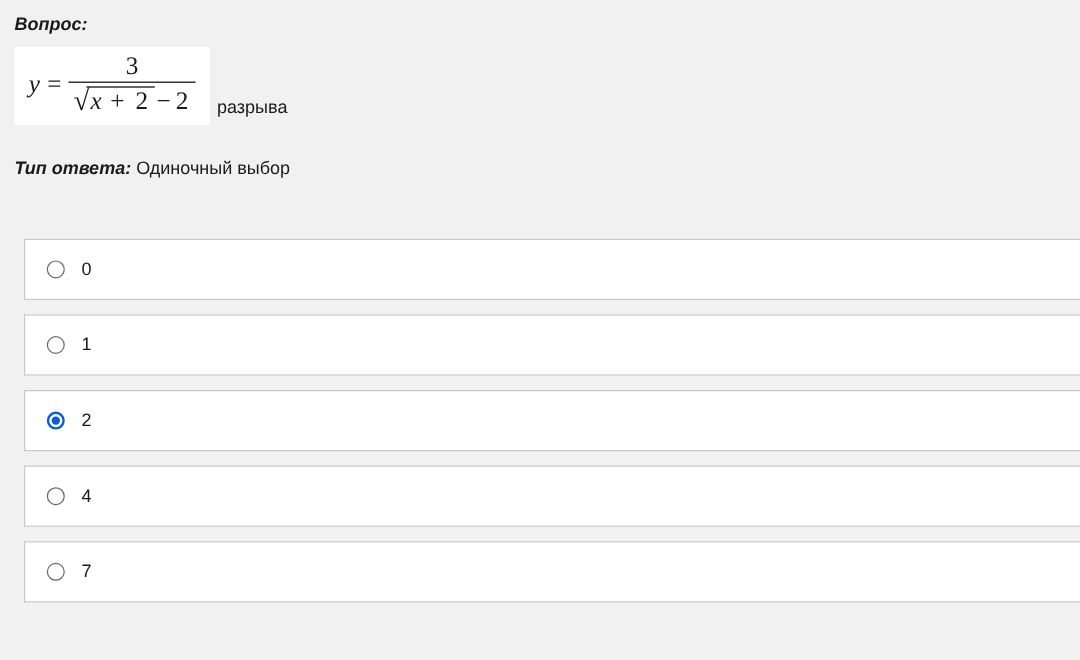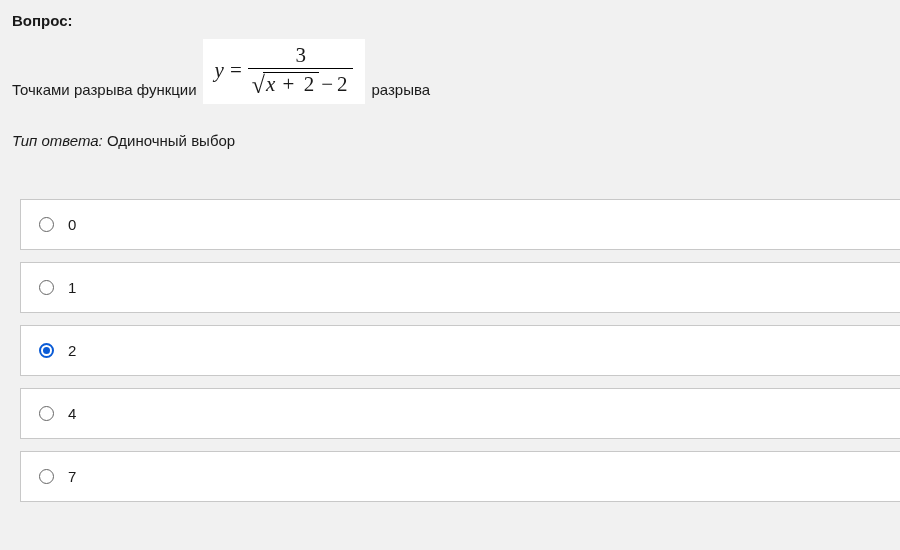--- a/index.html
+++ b/index.html
@@ -10,20 +10,21 @@
     body {
       font-family: 'Segoe UI', Tahoma, sans-serif;
       background: #f1f1f1;
       padding: 12px 0 20px 12px;
       width: 900px;
       height: 550px;
       overflow: hidden;
       color: #1a1a1a;
     }
     .question-label {
+      font-style: italic;
       font-weight: 600;
       font-size: 15px;
       margin-bottom: 10px;
     }
     .question-body {
       display: flex;
       align-items: flex-end;
       gap: 6px;
       margin-bottom: 28px;
       flex-wrap: wrap;
@@ -86,21 +87,21 @@
     .sqrt-body .op, .den .op, .sqrt-body .digit {
       font-style: normal;
       padding: 0 2px;
     }
     .answer-type-row {
       font-size: 15px;
       margin-bottom: 50px;
     }
     .answer-type-label {
       font-style: italic;
-      font-weight: 400;
+      font-weight: 700;
       margin-top: 24px;
     }
     .options {
       padding-left: 8px;
     }
     .option-row {
       background: #ffffff;
       border: 1px solid #c8c8c8;
       border-right: none;
       padding: 16px 18px;
@@ -132,21 +133,20 @@
       border-radius: 50%;
       background: #0a5bd6;
     }
   </style>
 </head>
 <body>
 
 <div class="question-label">Вопрос:</div>
 
 <div class="question-body">
-  <span class="question-text-before">Точками разрыва функции</span>
 
   <span class="formula-box">
     <span class="formula-inner">
       <span>y</span>
       <span style="font-style:normal;">=</span>
       <span class="fraction">
         <span class="num">3</span>
         <span class="den">
           <span class="sqrt-wrap">
             <span class="sqrt-sign">√</span>

